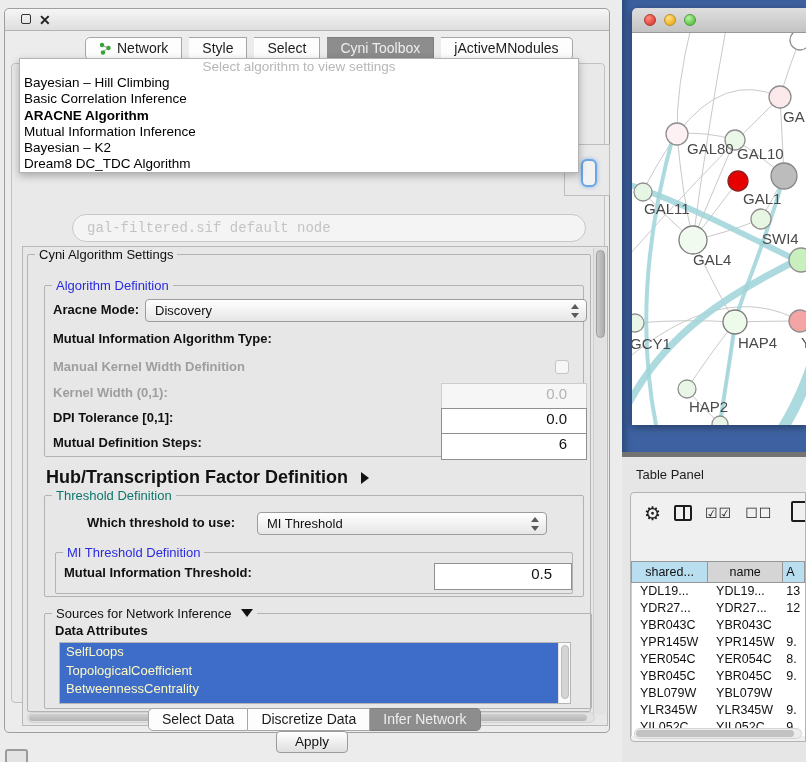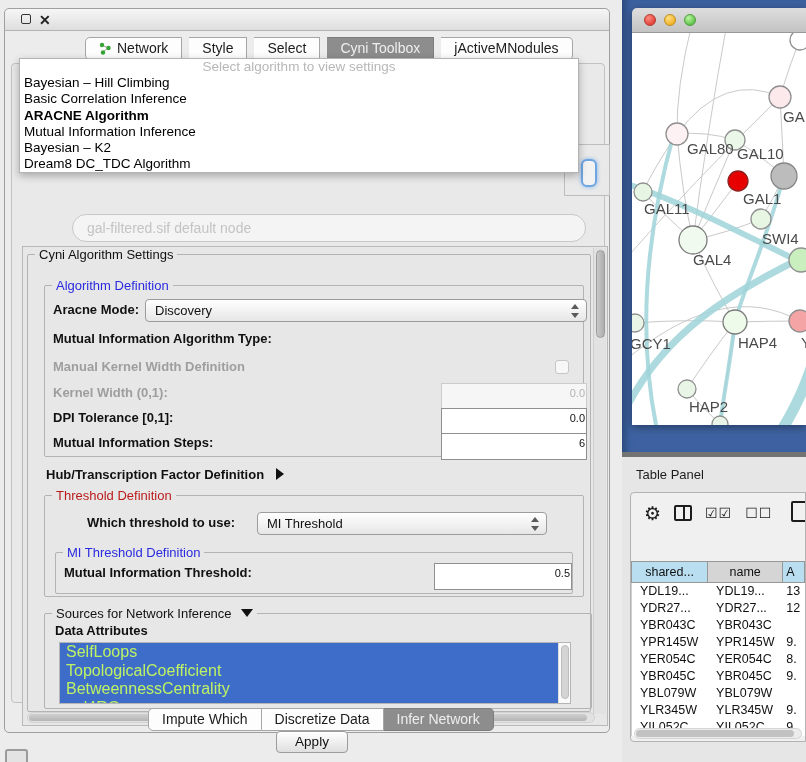--- a/index.html
+++ b/index.html
@@ -35,21 +35,21 @@
   .top-tabs { left:80px; top:28px;gap:7px; }
   .bottom-tabs { left:143px; top:699px; }
 
   
   .cp-content { left:6px; top:54px; width:594px; height:640px;
     border:1px solid #c2c2c2; border-radius:4px; background:#e9e9e9; }
 
   
   .bg-combo { left:60px; top:150px; width:514px; height:28px;
     border:1px solid #c8c8c8; border-radius:14px; background:#f4f4f4;
-    color:#c4c4c4; font-size:14px; line-height:26px; padding-left:14px; }
+    color:#c4c4c4; font-size:14px; line-height:26px; padding-left:14px;font-family:Liberation Mono, monospace; }
   .bg-groupbox { left:552px; top:80px; width:46px; height:52px;
     border:1px solid #bdbdbd; background:#e9e9e9; }
   .bg-focus-combo { left:569px; top:95px; width:16px; height:28px;
     border:2px solid #6ea6e2; border-radius:6px; background:#f2f2f2;
     box-shadow:0 0 4px #86b4ea; }
 
   
   .popup { left:14px; top:49px; width:560px; height:115px; background:#ffffff;
     border:1px solid #b3b3b3; box-shadow:0 3px 8px rgba(0,0,0,.28); z-index:6;
     font-size:13.5px; }
@@ -67,58 +67,58 @@
   .hscroll { left:4px; bottom:2px; width:568px; height:11px;
     background:#e2e2e2; border:1px solid #d2d2d2; border-radius:6px; }
   .hthumb { left:1px; top:1px; width:558px; height:7px; border-radius:4px;
     background:linear-gradient(#cfcfcf,#b5b5b5); }
 
   
   .fs { position:absolute; border:1px solid #b3b3b3; border-radius:2px; }
   .fs > .legend { position:absolute; top:-8px; left:7px; background:#e7e7e7;
     padding:0 4px; font-size:13px; white-space:nowrap; }
   .legend.blue { color:#2a2ae0; }
-  .legend.green { color:#b91c1c; }
+  .legend.green { color:#0f766e; }
 
   .fs-cyni { left:4px; top:7px; width:564px; height:458px; }
   .fs-algdef { left:16px; top:30px; width:540px; height:172px; }
   .row { position:absolute; height:22px; }
   .lbl { font-size:13px; font-weight:bold; line-height:22px; white-space:nowrap; }
   .lbl.dis { color:#9e9e9e; }
   .combo { position:absolute; height:23px; border:1px solid #9c9c9c; border-radius:4px;
     background:linear-gradient(#ffffff,#e6e6e6); font-size:13px; line-height:21px;
     padding-left:9px; }
   .combo .spin { position:absolute; right:7px; top:4px; width:9px; height:14px; }
   .spin::before { content:""; position:absolute; left:1px; top:0;
     border-left:4px solid transparent; border-right:4px solid transparent;
     border-bottom:5px solid #5a5a5a; }
   .spin::after { content:""; position:absolute; left:1px; bottom:0;
     border-left:4px solid transparent; border-right:4px solid transparent;
     border-top:5px solid #5a5a5a; }
   .field { position:absolute; height:27px; border:1px solid #8f8f8f; background:#fff;
-    font-size:11px; line-height:19px; text-align:right; padding-right:1px; }
+    font-size:15px; line-height:19px; text-align:right; padding-right:19px; }
   .field.dis { border-color:#cccccc; background:#f6f6f6; color:#b3b3b3; }
   .checkbox { position:absolute; width:14px; height:14px; border:1px solid #c6c6c6;
     border-radius:3px; background:#f7f7f7; }
 
-  .hub-row { position:absolute; left:18px; top:212px; font-size:13px; font-weight:bold; }
+  .hub-row { position:absolute; left:18px; top:212px; font-size:18px; font-weight:bold; }
   .tri-right { display:inline-block; margin-left:8px;
     border-top:6px solid transparent; border-bottom:6px solid transparent;
     border-left:8px solid #111; vertical-align:-1px; }
   .tri-down { display:inline-block; margin-left:6px;
     border-left:6px solid transparent; border-right:6px solid transparent;
     border-top:8px solid #111; vertical-align:1px; }
 
   .fs-threshold { left:16px; top:240px; width:540px; height:102px; }
   .fs-mithr { left:10px; top:56px; width:518px; height:42px; background:#e7e7e7; }
   .fs-sources { left:16px; top:358px; width:548px; height:96px; }
 
   .listbox { position:absolute; left:14px; top:28px; width:512px; height:62px;
     border:1px solid #b5b5b5; background:#ffffff; overflow:hidden; }
-  .listbox .li { height:18.5px; background:#3e6dc9; color:#bef264; font-size:16px;
+  .listbox .li { height:18.5px; background:#3e6dc9; color:#fef9c3; font-size:13px;
     line-height:18.5px; padding-left:6px; width:calc(100% - 12px); }
   .list-vscroll { position:absolute; right:0; top:0; width:12px; height:100%;
     background:#fafafa; border-left:1px solid #e0e0e0; }
   .list-vthumb { position:absolute; left:1.5px; top:2px; width:8px; height:54px;
     border-radius:4px; background:#d4d4d4; border:1px solid #bdbdbd; }
 
   .apply-btn { left:264px; top:667px; width:72px; height:22px;
     background:linear-gradient(#ffffff,#dfdfdf); border:1px solid #9c9c9c;
     border-radius:4px; font-size:13.5px; text-align:center; line-height:20px; }
 
@@ -240,21 +240,21 @@
             <span class="lbl dis">Kernel Width (0,1):</span>
             <div class="field dis" style="left:388px; top:1px; width:146px;">0.0</div>
           </div>
 
           <div class="row" style="left:8px; top:121px; right:6px;">
             <span class="lbl">DPI Tolerance [0,1]:</span>
             <div class="field" style="left:388px; top:1px; width:146px;">0.0</div>
           </div>
 
           <div class="row" style="left:8px; top:146px; right:6px;">
-            <span class="lbl">Mutual Information Steps:</span>
+            <span class="lbl">Mutual Definition Steps:</span>
             <div class="field" style="left:388px; top:1px; width:146px;">6</div>
           </div>
         </div>
 
         <div class="hub-row">
           <span>Hub/Transcription Factor Definition</span>
           <span class="tri-right"></span>
         </div>
 
         <div class="fs fs-threshold">
@@ -311,21 +311,21 @@
     <div class="item">Bayesian – Hill Climbing</div>
     <div class="item">Basic Correlation Inference</div>
     <div class="item hl">ARACNE Algorithm</div>
     <div class="item">Mutual Information Inference</div>
     <div class="item">Bayesian – K2</div>
     <div class="item">Dream8 DC_TDC Algorithm</div>
   </div>
 
   <div class="abs seg bottom-tabs">
     <div class="tab">
-        <span>Impute Which</span>
+        <span>Select Data</span>
       </div>
     <div class="tab">
         <span>Discretize Data</span>
       </div>
     <div class="tab sel">
         <span>Infer Network</span>
       </div>
   </div>
 </div>
 

